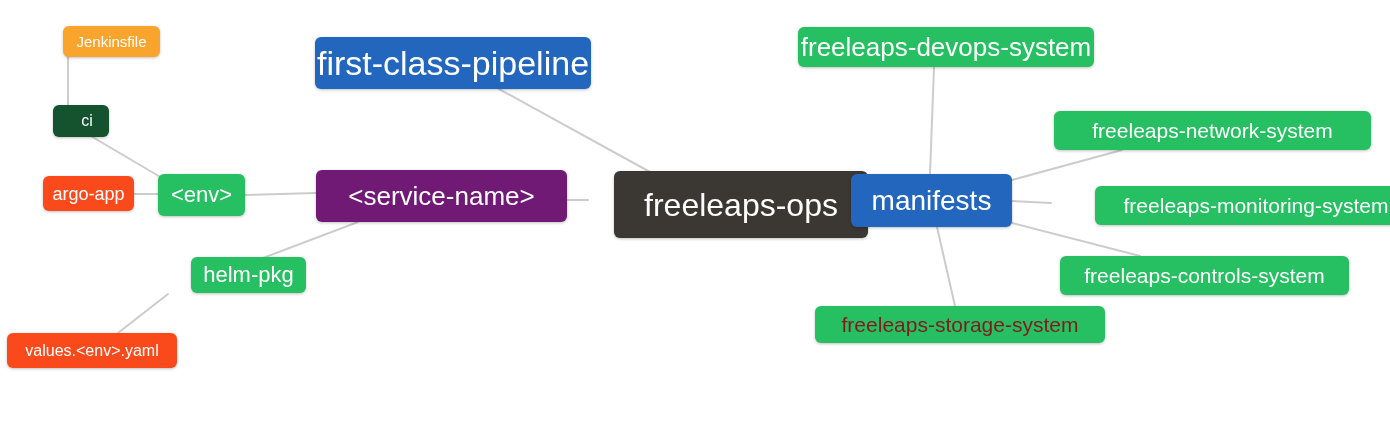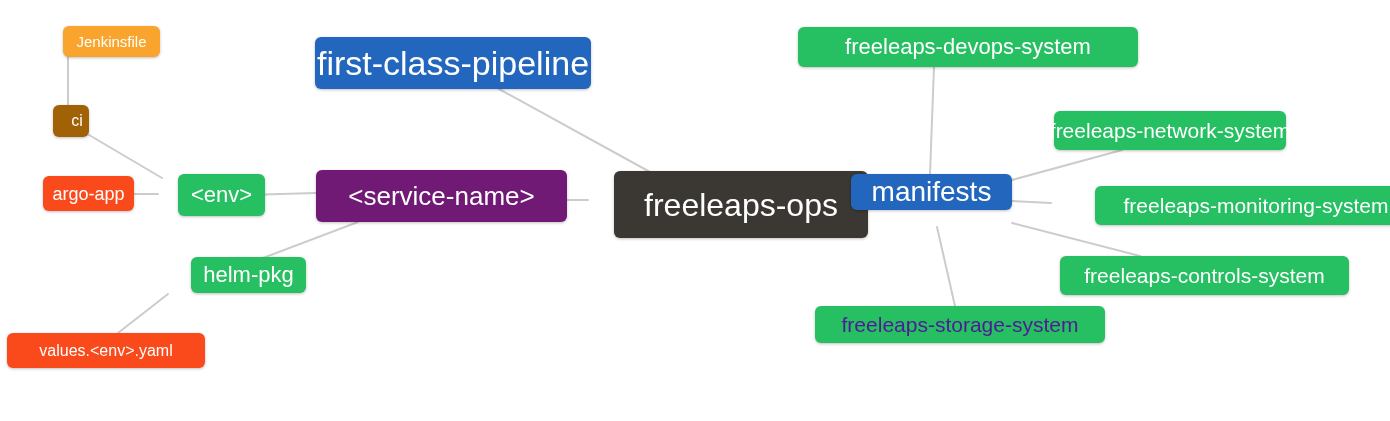--- a/index.html
+++ b/index.html
@@ -53,28 +53,28 @@
       <line x1="567" y1="200" x2="588" y2="200" stroke="#cccccc" stroke-width="2" stroke-linecap="round"></line>
       <line x1="841" y1="202" x2="852" y2="202" stroke="#cccccc" stroke-width="2" stroke-linecap="round"></line>
       <line x1="934" y1="67" x2="930" y2="174" stroke="#cccccc" stroke-width="2" stroke-linecap="round"></line>
       <line x1="1012" y1="180" x2="1122" y2="150" stroke="#cccccc" stroke-width="2" stroke-linecap="round"></line>
       <line x1="1012" y1="201" x2="1051" y2="203" stroke="#cccccc" stroke-width="2" stroke-linecap="round"></line>
       <line x1="1012" y1="223" x2="1140" y2="256" stroke="#cccccc" stroke-width="2" stroke-linecap="round"></line>
       <line x1="937" y1="227" x2="955" y2="306" stroke="#cccccc" stroke-width="2" stroke-linecap="round"></line>
     </svg>
   <div class="nodes">
       <div class="node" style="left: 20px; top: 26px; width: 97px; height: 31px; font-size: 15px; background: rgb(249, 164, 44); color: rgb(255, 255, 255); margin-left: 43px;">Jenkinsfile</div>
-      <div class="node" style="left: 53px; top: 105px; width: 36px; height: 32px; font-size: 16px; background: #a16207; color: rgb(255, 255, 255); padding-left: 12px;">ci</div>
+      <div class="node" style="left: 53px; top: 105px; width: 56px; height: 32px; font-size: 16px; background: #14532d; color: rgb(255, 255, 255); padding-left: 12px;">ci</div>
       <div class="node" style="left: 43px; top: 176px; width: 91px; height: 35px; font-size: 18px; background: rgb(250, 74, 27); color: rgb(255, 255, 255);">argo-app</div>
-      <div class="node" style="left: 158px; top: 174px; width: 87px; height: 42px; font-size: 22px; background: rgb(38, 191, 98); color: rgb(255, 255, 255); margin-left: 20px;">&lt;env&gt;</div>
+      <div class="node" style="left: 158px; top: 174px; width: 87px; height: 42px; font-size: 22px; background: rgb(38, 191, 98); color: rgb(255, 255, 255);">&lt;env&gt;</div>
       <div class="node" style="left: 148px; top: 257px; width: 115px; height: 36px; font-size: 22px; background: rgb(38, 191, 98); color: rgb(255, 255, 255); margin-left: 43px;">helm-pkg</div>
-      <div class="node" style="left: 7px; top: 333px; width: 198px; height: 35px; font-size: 16px; background: rgb(250, 74, 27); color: rgb(255, 255, 255);">values.&lt;env&gt;.yaml</div>
+      <div class="node" style="left: 7px; top: 333px; width: 170px; height: 35px; font-size: 16px; background: rgb(250, 74, 27); color: rgb(255, 255, 255);">values.&lt;env&gt;.yaml</div>
       <div class="node" style="left: 315px; top: 37px; width: 276px; height: 52px; font-size: 34px; background: rgb(34, 103, 189); color: rgb(255, 255, 255);">first-class-pipeline</div>
       <div class="node" style="left: 316px; top: 170px; width: 251px; height: 52px; font-size: 26px; background: #701a75; color: rgb(255, 255, 255);">&lt;service-name&gt;</div>
       <div class="node" style="left: 587px; top: 171px; width: 254px; height: 67px; font-size: 32px; background: rgb(59, 55, 51); color: rgb(255, 255, 255); margin-left: 27px;">freeleaps-ops</div>
-      <div class="node" style="left: 851px; top: 174px; width: 161px; height: 36px; font-size: 28px; background: rgb(34, 103, 189); color: rgb(255, 255, 255);">manifests</div>
-      <div class="node" style="left: 798px; top: 27px; width: 340px; height: 40px; font-size: 22px; background: rgb(38, 191, 98); color: rgb(255, 255, 255);">freeleaps-devops-system</div>
-      <div class="node" style="left: 1054px; top: 111px; width: 232px; height: 39px; font-size: 21px; background: rgb(38, 191, 98); color: rgb(255, 255, 255);">freeleaps-network-system</div>
+      <div class="node" style="left: 851px; top: 174px; width: 161px; height: 53px; font-size: 28px; background: rgb(34, 103, 189); color: rgb(255, 255, 255);">manifests</div>
+      <div class="node" style="left: 798px; top: 27px; width: 296px; height: 40px; font-size: 26px; background: rgb(38, 191, 98); color: rgb(255, 255, 255);">freeleaps-devops-system</div>
+      <div class="node" style="left: 1054px; top: 111px; width: 317px; height: 39px; font-size: 21px; background: rgb(38, 191, 98); color: rgb(255, 255, 255);">freeleaps-network-system</div>
       <div class="node" style="left: 1051px; top: 186px; width: 322px; height: 39px; font-size: 21px; background: rgb(38, 191, 98); color: rgb(255, 255, 255); margin-left: 44px;">freeleaps-monitoring-system</div>
       <div class="node" style="left: 1060px; top: 256px; width: 289px; height: 39px; font-size: 21px; background: rgb(38, 191, 98); color: rgb(255, 255, 255);">freeleaps-controls-system</div>
-      <div class="node" style="left: 815px; top: 306px; width: 290px; height: 37px; font-size: 21px; background: rgb(38, 191, 98); color: #4c1d95; border-radius: 6px;">freeleaps-storage-system</div>
+      <div class="node" style="left: 815px; top: 306px; width: 290px; height: 37px; font-size: 21px; background: rgb(38, 191, 98); color: #7f1d1d; border-radius: 6px;">freeleaps-storage-system</div>
     </div>
 </div>
 
 </body></html>

